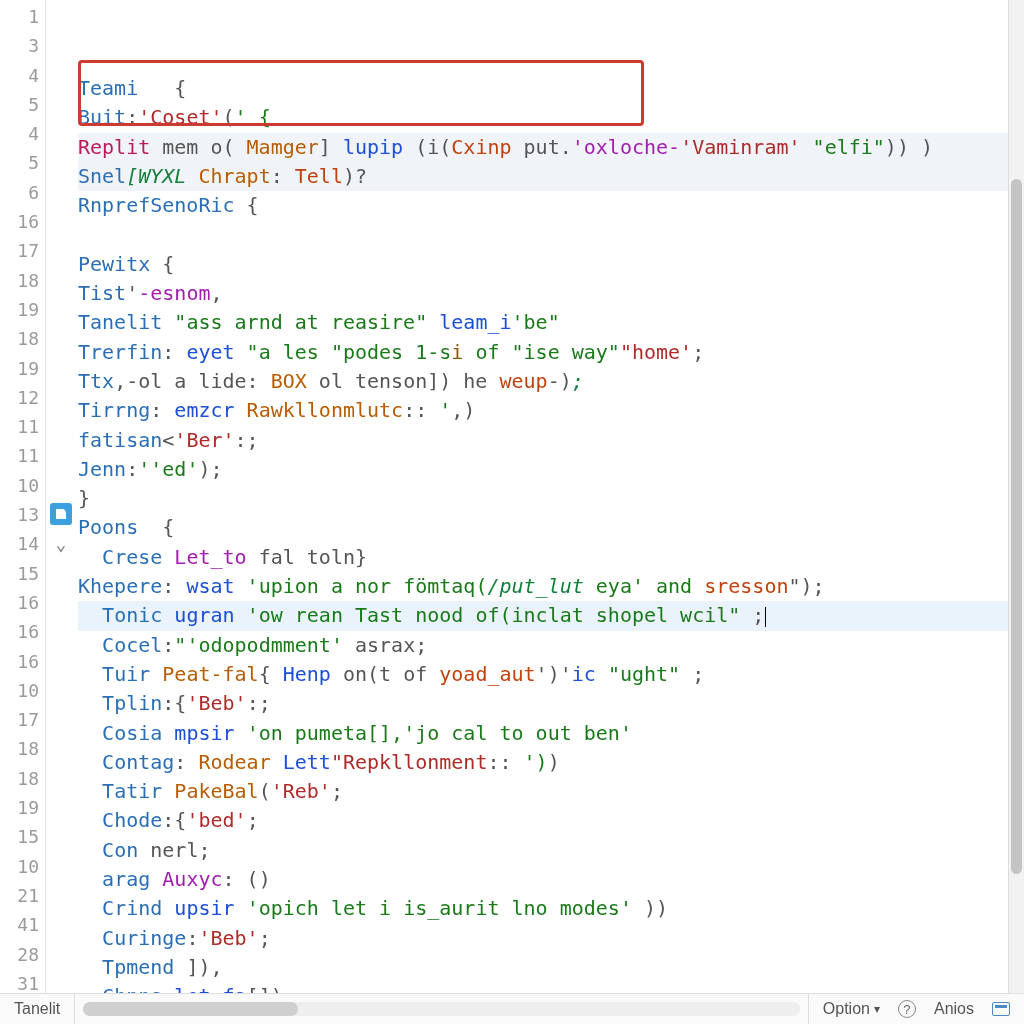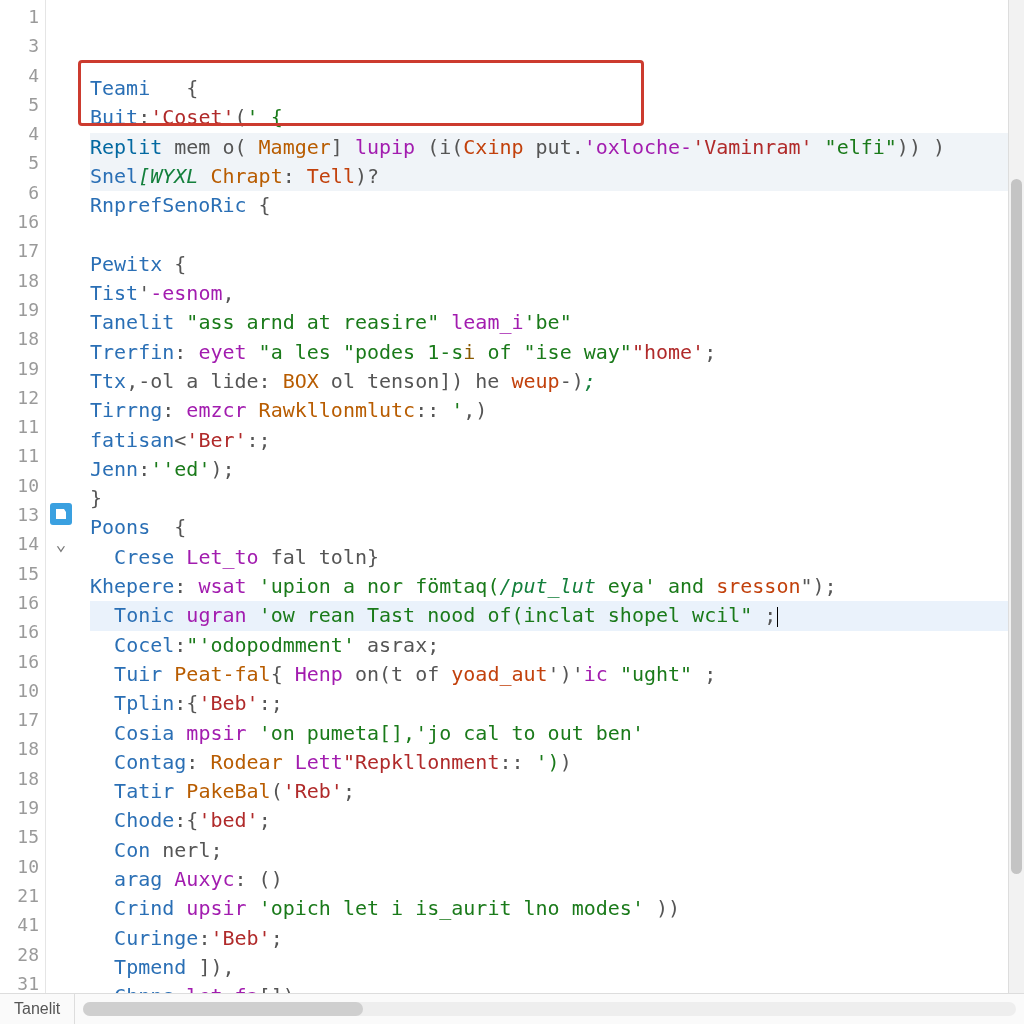--- a/index.html
+++ b/index.html
@@ -64,39 +64,38 @@
     flex: 1;
     padding-top: 2px;
     position: relative;
     overflow: hidden;
     white-space: pre;
   }
   .line {
     height: 29.3px;
     line-height: 29.3px;
     position: relative;
-    margin-left: 12px;
   }
   .line.current {
     background: #eaf2fb;
   }
   .line.sel-faint {
     background: #f0f4f8;
   }
   .highlight-box {
     position: absolute;
     border: 3px solid #cc3b2f;
     border-radius: 4px;
     pointer-events: none;
     z-index: 5;
   }
   
   .tk-kw    { color: #2a6fb5; }       
-  .tk-kw2   { color: #0369a1; }       
-  .tk-fn    { color: #a21caf; }       
+  .tk-kw2   { color: #be185d; }       
+  .tk-fn    { color: #1d4ed8; }       
   .tk-type  { color: #b85c00; }       
   .tk-str   { color: #1a7a1a; }       
   .tk-str2  { color: #b02a2a; }
   .tk-op    { color: #555; }
   .tk-attr  { color: #8a5a00; }
   .tk-gray  { color: #15803d; font-style: italic; }
   .tk-teal  { color: #c2410c; }
   .tk-red   { color: #a21caf; }
 
   .caret {
@@ -232,13 +231,22 @@
   <div class="vscroll">
     <div class="thumb" id="vthumb" style="top: 18%; height: 70%;"></div>
   </div>
 </div>
 
 <div class="statusbar">
   <div class="sb-left">Tanelit</div>
   <div class="hscroll-track">
     <div class="hscroll-thumb"></div>
   </div>
+  <div class="sb-right">
+    <span>
+      <span>Option</span>
+      <span style="font-size:12px;">▾</span>
+    </span>
+    <span class="help-icon">?</span>
+    <span>Anios</span>
+    <span class="mini-icon"></span>
+  </div>
 </div>
 
 </body></html>

